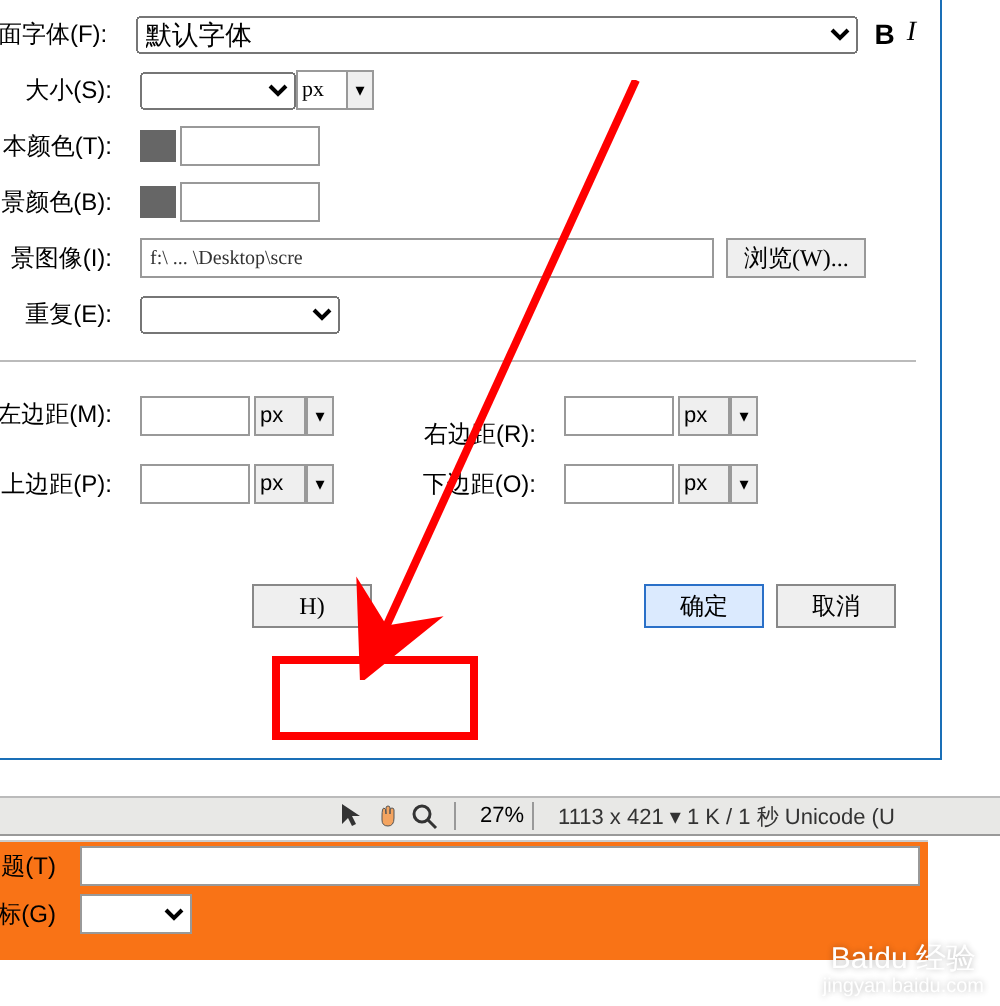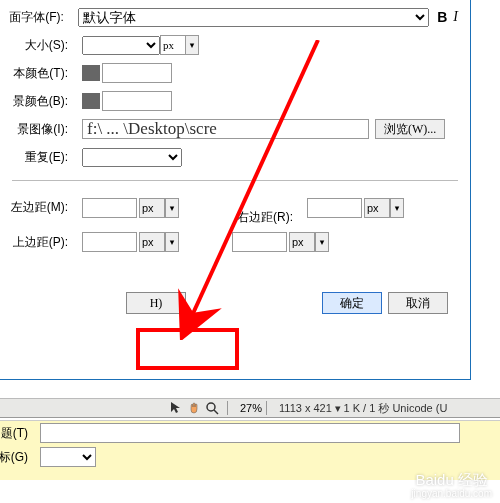--- a/index.html
+++ b/index.html
@@ -1,51 +1,51 @@
 <!DOCTYPE html>
 <html><head>
 <meta charset="utf-8">
 <style>
 * { box-sizing: border-box; margin: 0; padding: 0; }
 body { font-family: "SimSun", "Microsoft YaHei", sans-serif; font-size: 12px; background: #fff; width: 500px; height: 503px; position: relative; overflow: hidden; }
 .dialog { position: absolute; top: 0; left: 0; width: 471px; height: 380px; border-right: 1px solid #1a6fb7; border-bottom: 1px solid #1a6fb7; background: #fff; }
-.dialog-inner { padding: 0 12px 12px 12px; }
+.dialog-inner { padding: 0 12px 12px 0; }
 .form-row { display: flex; align-items: center; margin: 6px 0; height: 22px; }
 .form-label { width: 70px; text-align: right; padding-right: 4px; position: relative; left: -10px; }
 .wide-select { width: 375px; }
 .size-select { width: 78px; }
 .unit-input { width: 26px; height: 20px; border: 1px solid #999; background: #fff; font-size: 11px; padding: 0 2px; }
 .color-swatch { width: 18px; height: 16px; border: 1px solid #666; background: #666; display: inline-block; }
 .color-input { width: 70px; height: 20px; border: 1px solid #999; margin-left: 2px; }
-.bg-path { width: 287px; height: 20px; border: 1px solid #999; padding: 0 4px; color: #333; font-size: 17px; overflow: hidden; white-space: nowrap; }
+.bg-path { width: 287px; height: 20px; border: 1px solid #999; padding: 0 4px; color: #333; font-size: 10px; overflow: hidden; white-space: nowrap; }
 .browse-btn { height: 20px; padding: 0 8px; margin-left: 6px; border: 1px solid #999; background: #efefef; font-size: 12px; }
 .repeat-select { width: 100px; }
 .hr { border: none; border-top: 1px solid #bbb; margin: 12px 0 8px 0; }
 .margin-grid { display: flex; flex-direction: column; gap: 6px; }
-.margin-row { display: flex; gap: 53px; }
+.margin-row { display: flex; gap: 40px; }
 .margin-group { display: flex; align-items: center; }
 .margin-label { width: 70px; text-align: right; padding-right: 4px; position: relative; left: -10px; }
 .margin-input { width: 55px; height: 20px; border: 1px solid #999; }
 .unit-field { width: 26px; height: 20px; border: 1px solid #999; background: #efefef; font-size: 11px; padding: 0 2px; margin-left: 2px; line-height: 18px; text-align: left; }
 .bold { font-weight: bold; font-size: 14px; margin-left: 8px; }
 .italic { font-style: italic; font-size: 14px; font-family: serif; margin-left: 6px; }
 .button-row { display: flex; justify-content: flex-end; gap: 6px; margin-top: 40px; padding: 0 10px 0 0; align-items: center; }
 .button-row .left-btn { position: relative; left: -130px; }
 .dlg-btn { height: 22px; padding: 0 14px; border: 1px solid #888; background: #efefef; font-size: 12px; min-width: 60px; }
 .ok-btn { border: 1px solid #2a70c8; background: #dbeafe; }
 .highlight-box { position: absolute; top: 328px; left: 136px; width: 103px; height: 42px; border: 4px solid #ff0000; pointer-events: none; }
 .arrow-svg { position: absolute; top: 40px; left: 158px; width: 180px; height: 300px; pointer-events: none; }
 .toolbar { position: absolute; top: 398px; left: 0; width: 500px; height: 20px; background: #e8e8e6; border-top: 1px solid #bbb; border-bottom: 1px solid #999; display: flex; align-items: center; font-size: 11px; }
 .toolbar-left { width: 165px; }
 .toolbar-icons { display: flex; align-items: center; gap: 4px; padding: 0 4px; }
 .tb-icon { width: 14px; height: 14px; display: inline-block; }
 .zoom { margin-left: 8px; }
 .dims { margin-left: 8px; color: #333; }
 .divider-v { width: 1px; height: 14px; background: #999; margin: 0 4px; }
-.bottom-panel { position: absolute; top: 420px; left: 0; width: 500px; height: 60px; background: #fef9c3; border-top: 1px solid #ccc; }
+.bottom-panel { position: absolute; top: 420px; left: 0; width: 464px; height: 60px; background: #f97316; border-top: 1px solid #ccc; }
 .bp-row { display: flex; align-items: center; height: 24px; padding: 2px 0; }
 .bp-label { width: 40px; text-align: right; padding-right: 4px; position: relative; left: -8px; }
 .bp-input { width: 420px; height: 20px; border: 1px solid #999; background: #fff; }
 .bp-select { width: 56px; height: 20px; border: 1px solid #999; background: #fff; }
 .watermark { position: absolute; bottom: 4px; right: 8px; font-size: 15px; color: #fff; text-shadow: 0 0 3px rgba(0,0,0,0.3); font-family: Arial, sans-serif; text-align: center; line-height: 1.1; pointer-events: none; }
 .watermark .sub { font-size: 10px; }
 select, input, button { font-family: Liberation Serif, serif; }
 </style>
 </head>
 <body>
@@ -110,20 +110,21 @@
         </div>
       </div>
       <div class="margin-row">
         <div class="margin-group">
           <span class="margin-label">上边距(P):</span>
           <input class="margin-input" style="">
           <span class="unit-field">px</span>
           <span style="width:14px; height:20px; border:1px solid #999; background:#efefef; text-align:center; font-size:9px; line-height:18px;">▾</span>
         </div>
         <div class="margin-group">
+          <span class="margin-label" style="width:75px;">下边距(O):</span>
           <input class="margin-input" style="">
           <span class="unit-field">px</span>
           <span style="width:14px; height:20px; border:1px solid #999; background:#efefef; text-align:center; font-size:9px; line-height:18px;">▾</span>
         </div>
       </div>
     </div>
 
     <div class="button-row">
       <button class="dlg-btn left-btn">H)</button>
       <button class="dlg-btn ok-btn">确定</button>

